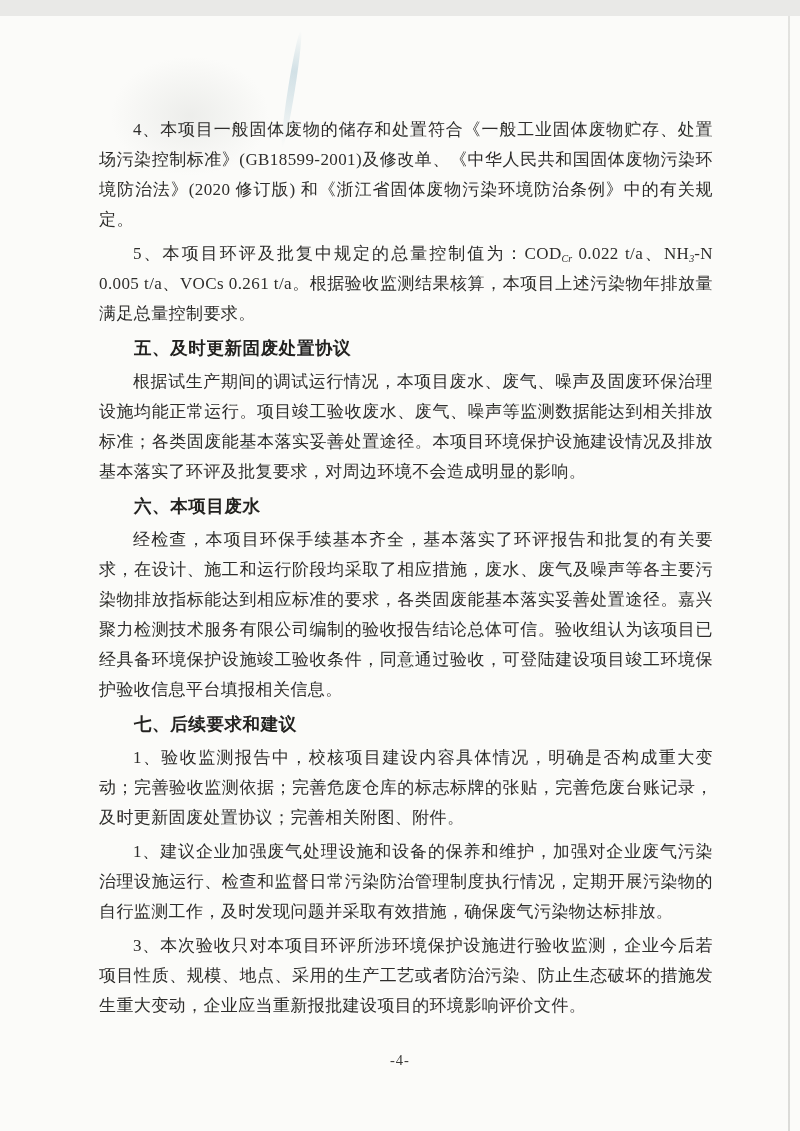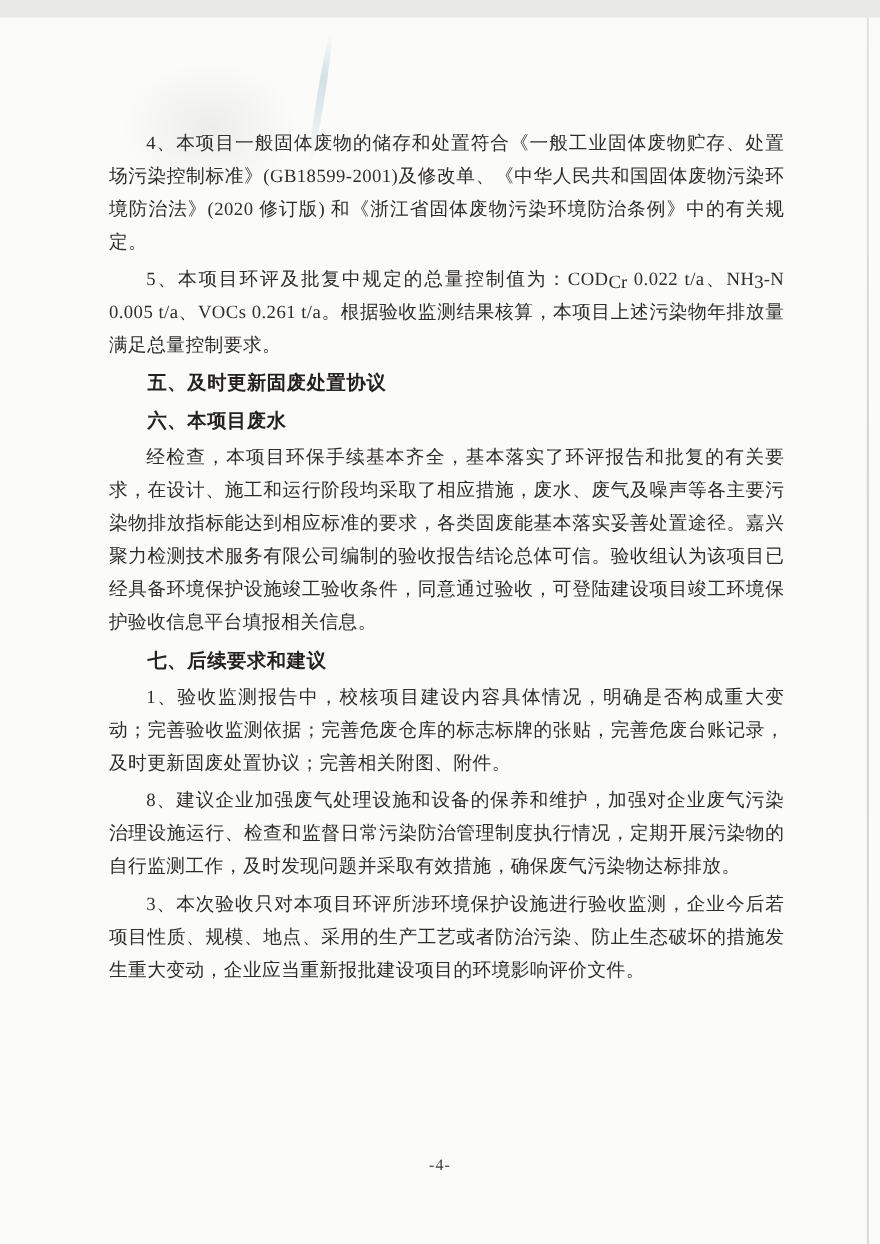--- a/index.html
+++ b/index.html
@@ -44,24 +44,25 @@
   .heading{
     margin:2px 0 4px 0;
     font-size:17.5px;
     line-height:30px;
     font-weight:700;
     text-indent:2em;
     letter-spacing:0.6px;
     color:#232220;
   }
   sub.chem{
-    font-size:17px;
+    font-size:10px;
     line-height:0;
     vertical-align:-3px;
     letter-spacing:0;
+    font-style:italic;
   }
   .footer{
     position:absolute;left:0;right:0;top:1036px;
     text-align:center;
     font-size:14.5px;
     color:#3a3937;
     letter-spacing:1px;
   }
 </style>
 </head>
@@ -74,30 +75,31 @@
 
   <div class="content">
 
     <p class="para">4、本项目一般固体废物的储存和处置符合《一般工业固体废物贮存、处置场污染控制标准》(GB18599-2001)及修改单、《中华人民共和国固体废物污染环境防治法》(2020 修订版) 和《浙江省固体废物污染环境防治条例》中的有关规定。</p>
 
 
     <p class="para"><span>5、本项目环评及批复中规定的总量控制值为：COD</span><sub class="chem">Cr</sub><span> 0.022 t/a、NH</span><sub class="chem">3</sub><span>-N 0.005 t/a、VOCs 0.261 t/a。根据验收监测结果核算，本项目上述污染物年排放量满足总量控制要求。</span></p>
 
     <p class="heading">五、及时更新固废处置协议</p>
 
+    <p class="para">根据试生产期间的调试运行情况，本项目废水、废气、噪声及固废环保治理设施均能正常运行。项目竣工验收废水、废气、噪声等监测数据能达到相关排放标准；各类固废能基本落实妥善处置途径。本项目环境保护设施建设情况及排放基本落实了环评及批复要求，对周边环境不会造成明显的影响。</p>
 
     <p class="heading">六、本项目废水</p>
 
     <p class="para">经检查，本项目环保手续基本齐全，基本落实了环评报告和批复的有关要求，在设计、施工和运行阶段均采取了相应措施，废水、废气及噪声等各主要污染物排放指标能达到相应标准的要求，各类固废能基本落实妥善处置途径。嘉兴聚力检测技术服务有限公司编制的验收报告结论总体可信。验收组认为该项目已经具备环境保护设施竣工验收条件，同意通过验收，可登陆建设项目竣工环境保护验收信息平台填报相关信息。</p>
 
     <p class="heading">七、后续要求和建议</p>
 
     <p class="para">1、验收监测报告中，校核项目建设内容具体情况，明确是否构成重大变动；完善验收监测依据；完善危废仓库的标志标牌的张贴，完善危废台账记录，及时更新固废处置协议；完善相关附图、附件。</p>
 
-    <p class="para">8、建议企业加强废气处理设施和设备的保养和维护，加强对企业废气污染治理设施运行、检查和监督日常污染防治管理制度执行情况，定期开展污染物的自行监测工作，及时发现问题并采取有效措施，确保废气污染物达标排放。</p>
+    <p class="para">1、建议企业加强废气处理设施和设备的保养和维护，加强对企业废气污染治理设施运行、检查和监督日常污染防治管理制度执行情况，定期开展污染物的自行监测工作，及时发现问题并采取有效措施，确保废气污染物达标排放。</p>
 
     <p class="para">3、本次验收只对本项目环评所涉环境保护设施进行验收监测，企业今后若项目性质、规模、地点、采用的生产工艺或者防治污染、防止生态破坏的措施发生重大变动，企业应当重新报批建设项目的环境影响评价文件。</p>
 
   </div>
 
   <div class="footer">-4-</div>
 
   <div class="edge-bottom"></div>
   <div class="edge-right"></div>
 

